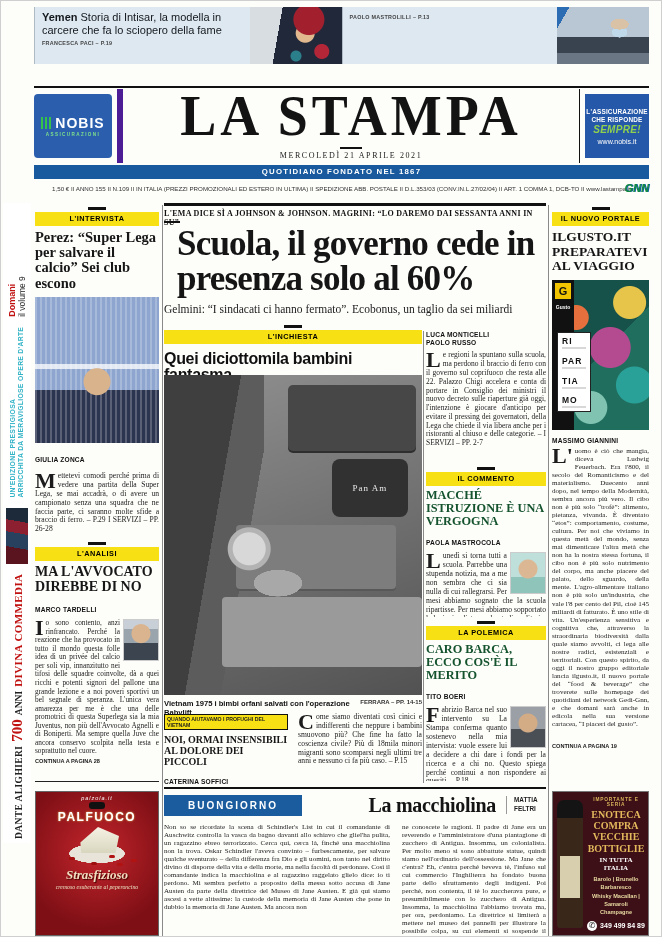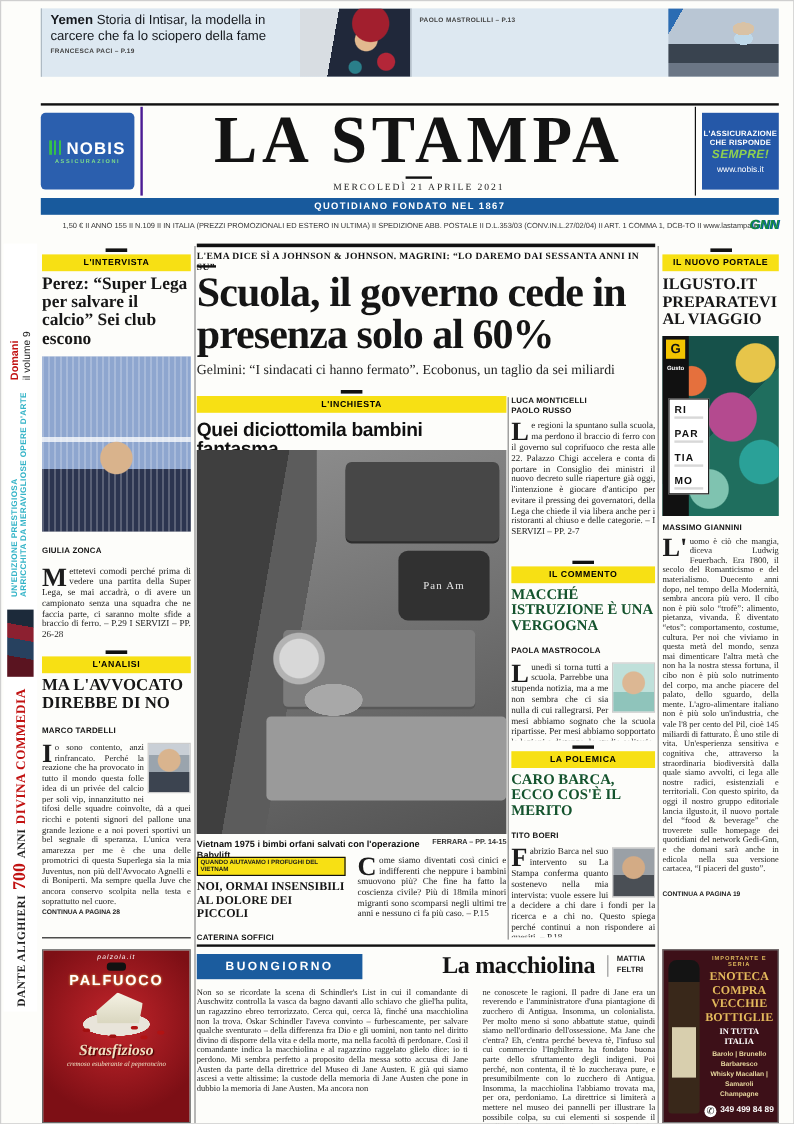--- a/index.html
+++ b/index.html
@@ -28,21 +28,21 @@
 
   
   .rule1{position:absolute;left:33px;top:85px;width:615px;height:2px;background:#111;}
   .masthead{position:absolute;left:33px;top:88px;width:615px;height:74px;display:flex;align-items:center;}
   .ad-nobis{width:78px;height:64px;background:#2b5fae;border-radius:4px;margin-right:5px;display:flex;flex-direction:column;
             align-items:center;justify-content:center;flex:0 0 auto;}
   .nobis-row{display:flex;align-items:center;gap:2px;}
   .nobis-bars{width:12px;height:12px;background:repeating-linear-gradient(90deg,#35c24a 0 2px,rgba(0,0,0,0) 2px 4px);}
   .nobis-name{font:bold 14px "Liberation Sans",sans-serif;color:#fff;letter-spacing:1px;}
   .nobis-sub{font:bold 4.6px "Liberation Sans",sans-serif;color:#7fe08a;letter-spacing:1.4px;margin-top:1px;}
-  .mast-center{flex:1;height:100%;border-left:2px solid #4c1d95;border-right:1px solid #111;display:flex;
+  .mast-center{flex:1;height:100%;border-left:6px solid #4c1d95;border-right:1px solid #111;display:flex;
                flex-direction:column;align-items:center;justify-content:center;}
   .mast-title{margin:0;font:bold 54px/0.9 "Liberation Serif",serif;letter-spacing:4px;color:#131313;transform:scaleY(1.04);}
   .date-dash{width:22px;height:2px;background:#111;margin:6px auto 2px;}
   .mast-date{font:8px "Liberation Serif",serif;letter-spacing:1.6px;color:#222;}
   .ad-claim{width:64px;height:64px;background:#2558a8;margin-left:5px;display:flex;flex-direction:column;align-items:center;
             justify-content:center;gap:1px;flex:0 0 auto;}
   .claim-l{font:bold 6.4px "Liberation Sans",sans-serif;color:#fff;letter-spacing:.2px;}
   .claim-big{font:bold italic 10px "Liberation Sans",sans-serif;color:#8fd14f;letter-spacing:.3px;}
   .claim-url{font:7px "Liberation Sans",sans-serif;color:#fff;margin-top:2px;}
   .founded{position:absolute;left:33px;top:164px;width:615px;height:14px;background:#185a9d;color:#fff;
@@ -109,21 +109,21 @@
   .pf-chili{position:absolute;left:58px;top:30px;width:6px;height:3px;background:#b11313;border-radius:2px;
             box-shadow:-40px 2px #a21010, 22px 4px #b11313, -18px 7px #9e1010, 8px 8px #b11313;}
   .pf-script{font:bold italic 13px "Liberation Serif",serif;color:#f0dfc0;text-shadow:1px 1px 1px #400;}
   .pf-sub{font:italic 5.8px "Liberation Serif",serif;color:#efe2c4;margin-top:1px;}
 
   
   .main-rule{position:absolute;left:163px;top:202px;width:382px;height:3px;background:#111;}
   .kicker{position:absolute;left:163px;top:208px;width:382px;font:bold 8px "Liberation Serif",serif;color:#111;letter-spacing:.3px;}
   .kdash{position:absolute;left:163px;top:220px;width:16px;height:2px;background:#111;}
   .headline{position:absolute;left:163px;top:225px;width:386px;font:bold 35px/1.0 "Liberation Serif",serif;
-            letter-spacing:-0.8px;color:#151515;margin:0;}
+            letter-spacing:-0.8px;color:#151515;margin:0;padding-left:13px;}
   .subhead{position:absolute;left:163px;top:302px;width:386px;font:11.5px "Liberation Serif",serif;color:#222;}
   .inch-label{position:absolute;left:163px;top:324px;width:258px;}
   .inch-title{position:absolute;left:163px;top:350px;width:258px;font:bold 16px/1 "Liberation Sans",sans-serif;
               letter-spacing:-0.3px;color:#101010;margin:0;}
   .photo-main{position:absolute;left:163px;top:374px;width:258px;height:320px;overflow:hidden;
       background:linear-gradient(160deg,#909090,#6f6f6f 55%,#525252);}
   .pm-seat{position:absolute;left:-20px;top:-10px;width:120px;height:340px;background:linear-gradient(100deg,#3f3f3f 0 55%,#5c5c5c 55% 75%,rgba(0,0,0,0) 75%);}
   .pm-case1{position:absolute;right:6px;top:10px;width:128px;height:66px;background:#474747;border-radius:5px;box-shadow:0 2px 0 #2e2e2e;}
   .pm-case2{position:absolute;right:26px;top:150px;width:160px;height:64px;background:#7d7d7d;border-radius:4px;box-shadow:0 2px 0 #585858;}
   .pm-case3{position:absolute;right:0;top:222px;width:200px;height:70px;background:#9a9a9a;border-radius:4px;}

